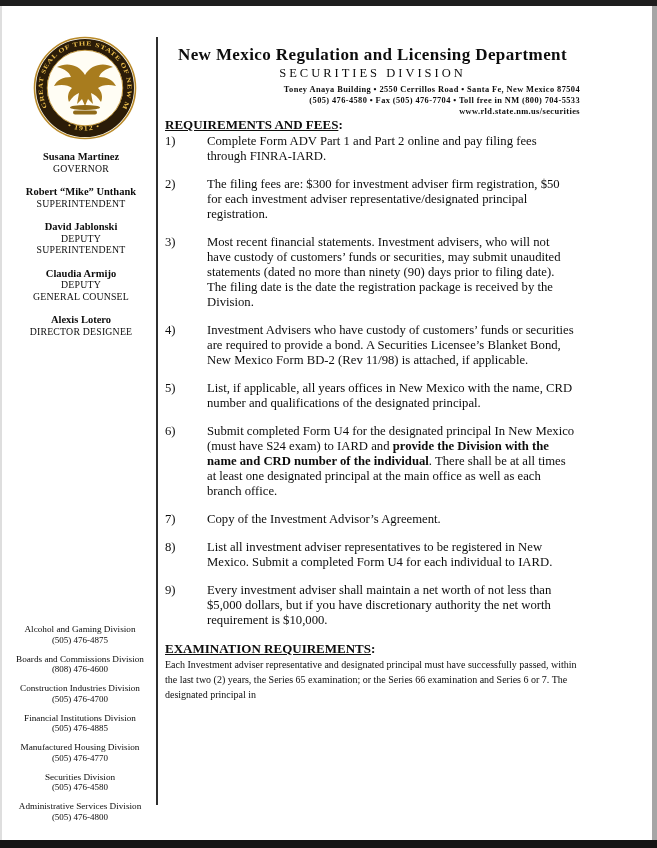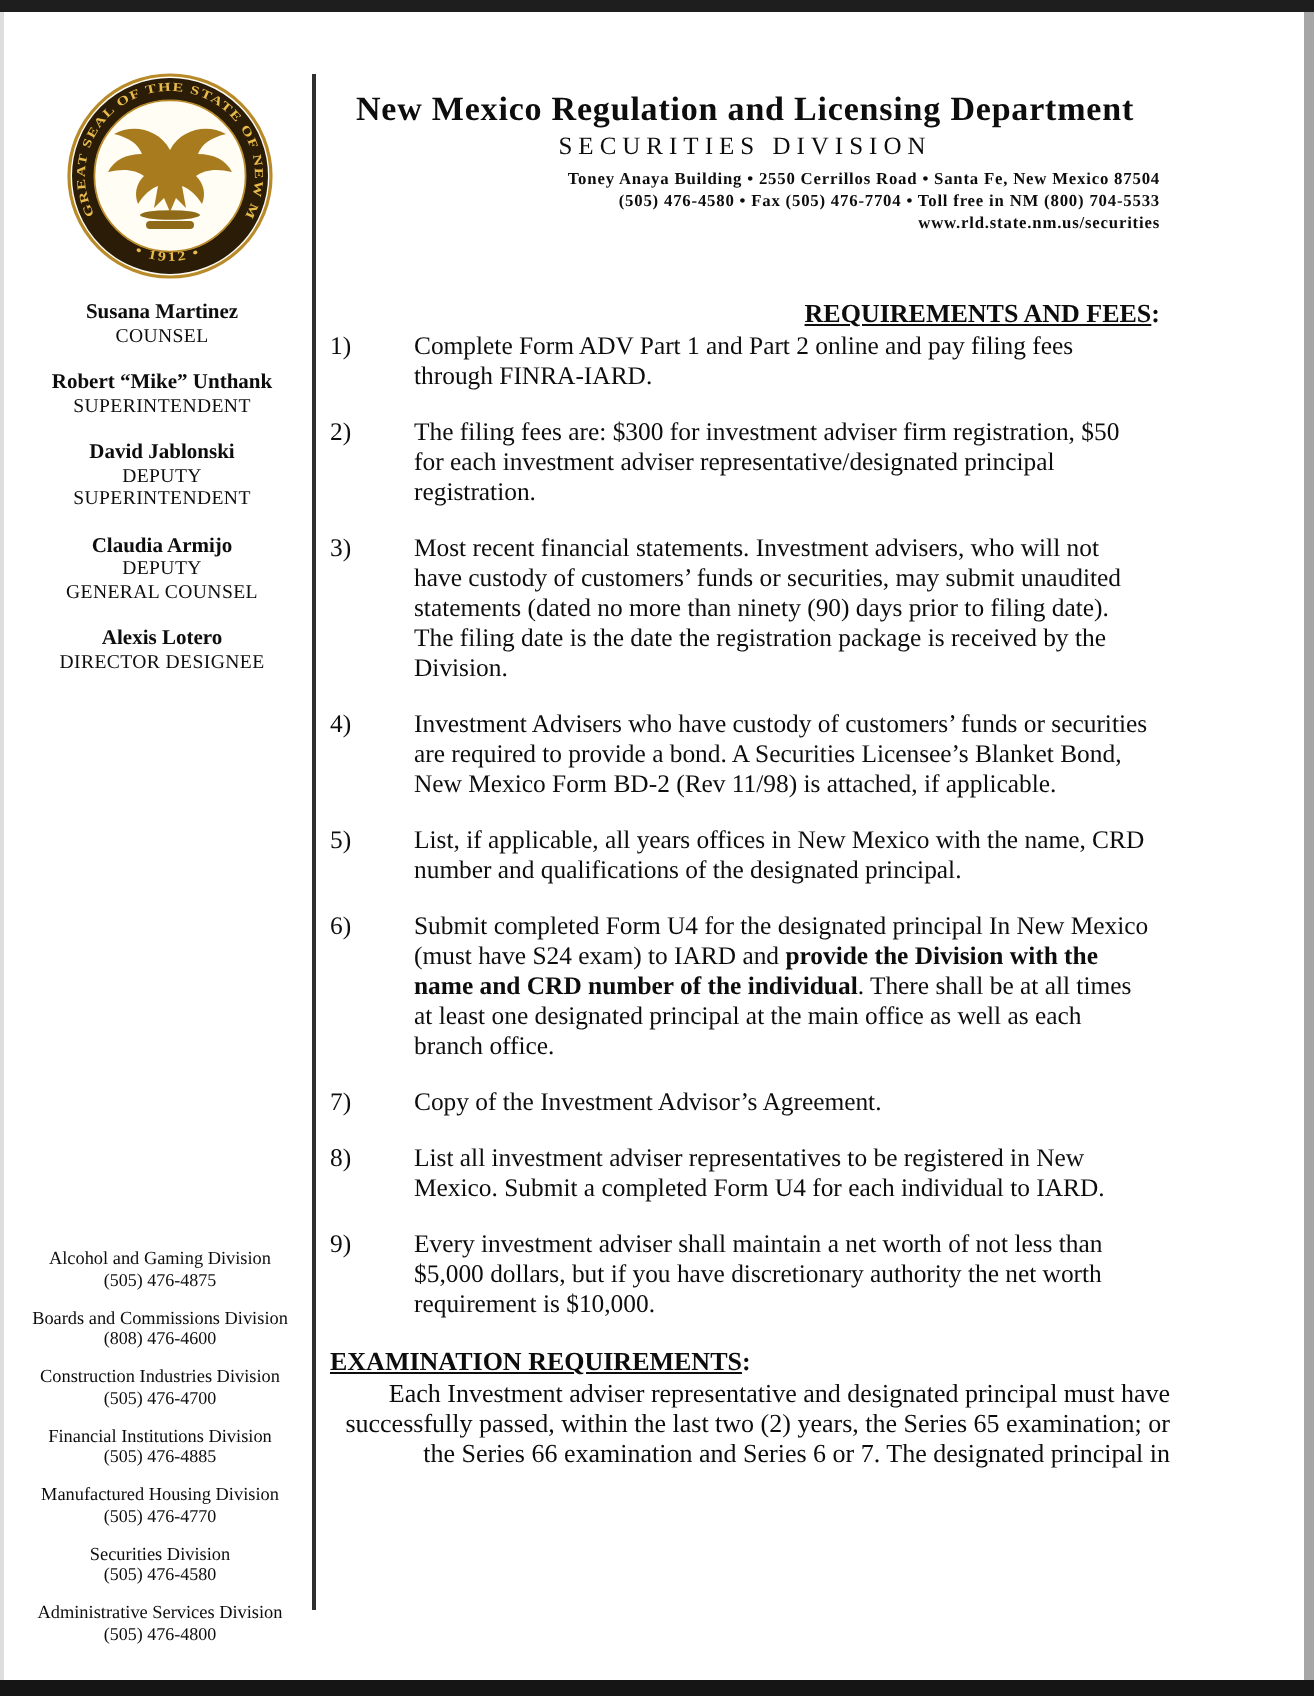--- a/index.html
+++ b/index.html
@@ -28,29 +28,29 @@
   
   .main{position:absolute;left:165px;top:45px;width:415px;}
   .hdr{text-align:center;}
   .dept-title{font-size:17px;font-weight:bold;letter-spacing:.4px;line-height:19px;}
   .division-line{font-size:12.5px;letter-spacing:3px;line-height:16px;margin-top:1px;}
   .hdr-small{font-size:8.4px;font-weight:bold;letter-spacing:.4px;line-height:11px;text-align:right;}
   .addr{margin-top:3px;}
   .packet-title{margin-top:14px;text-align:center;font-size:13px;font-weight:bold;
     letter-spacing:.2px;line-height:15px;}
   .packet-title span{text-decoration:underline;}
-  .sec-heading{margin-top:32px;font-size:13px;font-weight:bold;line-height:15px;text-align:right;}
+  .sec-heading{font-size:13px;font-weight:bold;line-height:15px;}
   .sec-heading .u{text-decoration:underline;}
   .items{margin-top:2px;}
   .item{display:flex;margin-bottom:13px;font-size:12.7px;line-height:15px;}
   .item-num{width:42px;flex-shrink:0;}
   .item-txt{width:368px;}
   .exam-heading{margin-top:0;font-size:13px;font-weight:bold;line-height:15px;}
   .exam-heading .u{text-decoration:underline;text-align:center;}
-  .exam-para{margin-top:1px;width:420px;font-size:13px;line-height:15px;text-align:right;}
+  .exam-para{margin-top:1px;width:420px;font-size:10px;line-height:15px;}
   b.inline-bold{font-weight:bold;}
 </style>
 </head>
 <body>
 
 <div class="page">
   <div class="edge-top"></div>
   <div class="edge-bottom"></div>
   <div class="edge-right"></div>
   <div class="edge-left"></div>
@@ -80,21 +80,21 @@
                  C80,44 74,41 66,41 C68,36 72,33 80,31 C71,26 58,28 52,39 Z"></path>
         <ellipse cx="52" cy="71.5" rx="15" ry="2.4" fill="#8f6a18"></ellipse>
         <rect x="40" y="74.5" width="24" height="4" rx="2" fill="#8f6a18"></rect>
       </g>
     </svg>
   </div>
 
   <div class="officials">
     <div class="official">
       <div class="official-name">Susana Martinez</div>
-      <div class="official-title">COUNSEL</div>
+      <div class="official-title">GOVERNOR</div>
     </div>
     <div class="official">
       <div class="official-name">Robert “Mike” Unthank</div>
       <div class="official-title">SUPERINTENDENT</div>
     </div>
     <div class="official">
       <div class="official-name">David Jablonski</div>
       <div class="official-title">DEPUTY
 SUPERINTENDENT</div>
     </div>

